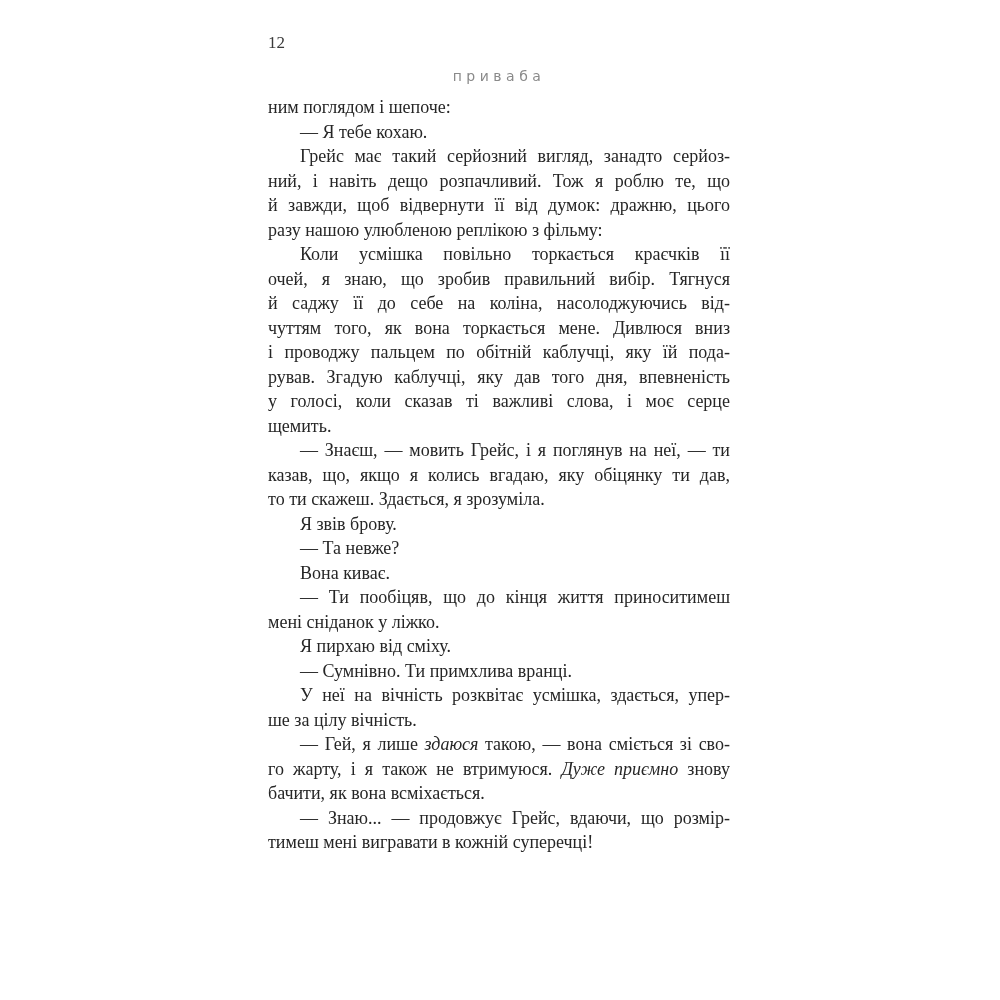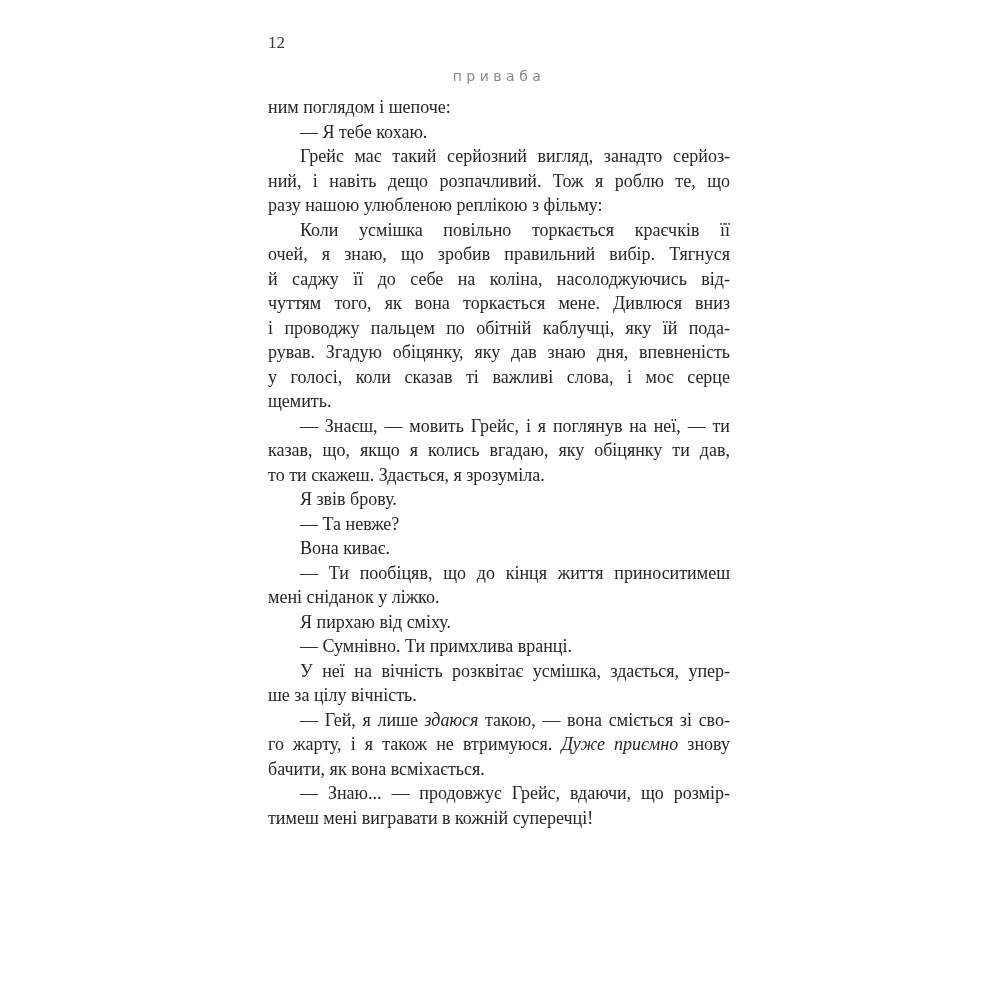--- a/index.html
+++ b/index.html
@@ -62,29 +62,30 @@
   <div class="text-block">
       <div class="para">
         <div class="line"><span>ним поглядом і шепоче:</span></div>
       </div>
       <div class="para">
         <div class="line ind"><span>— Я тебе кохаю.</span></div>
       </div>
       <div class="para">
         <div class="line jl ind"><span>Грейс має такий серйозний вигляд, занадто серйоз-</span></div>
         <div class="line jl"><span>ний, і навіть дещо розпачливий. Тож я роблю те, що</span></div>
+        <div class="line jl"><span>й завжди, щоб відвернути її від думок: дражню, цього</span></div>
         <div class="line"><span>разу нашою улюбленою реплікою з фільму:</span></div>
       </div>
       <div class="para">
         <div class="line jl ind"><span>Коли усмішка повільно торкається краєчків її</span></div>
         <div class="line jl"><span>очей, я знаю, що зробив правильний вибір. Тягнуся</span></div>
         <div class="line jl"><span>й саджу її до себе на коліна, насолоджуючись від-</span></div>
         <div class="line jl"><span>чуттям того, як вона торкається мене. Дивлюся вниз</span></div>
         <div class="line jl"><span>і проводжу пальцем по обітній каблучці, яку їй пода-</span></div>
-        <div class="line jl"><span>рував. Згадую обіцянку, яку дав знаю дня, впевненість</span></div>
+        <div class="line jl"><span>рував. Згадую каблучці, яку дав того дня, впевненість</span></div>
         <div class="line jl"><span>у голосі, коли сказав ті важливі слова, і моє серце</span></div>
         <div class="line"><span>щемить.</span></div>
       </div>
       <div class="para">
         <div class="line jl ind"><span>— Знаєш, — мовить Грейс, і я поглянув на неї, — ти</span></div>
         <div class="line jl"><span>казав, що, якщо я колись вгадаю, яку обіцянку ти дав,</span></div>
         <div class="line"><span>то ти скажеш. Здається, я зрозуміла.</span></div>
       </div>
       <div class="para">
         <div class="line ind"><span>Я звів брову.</span></div>

